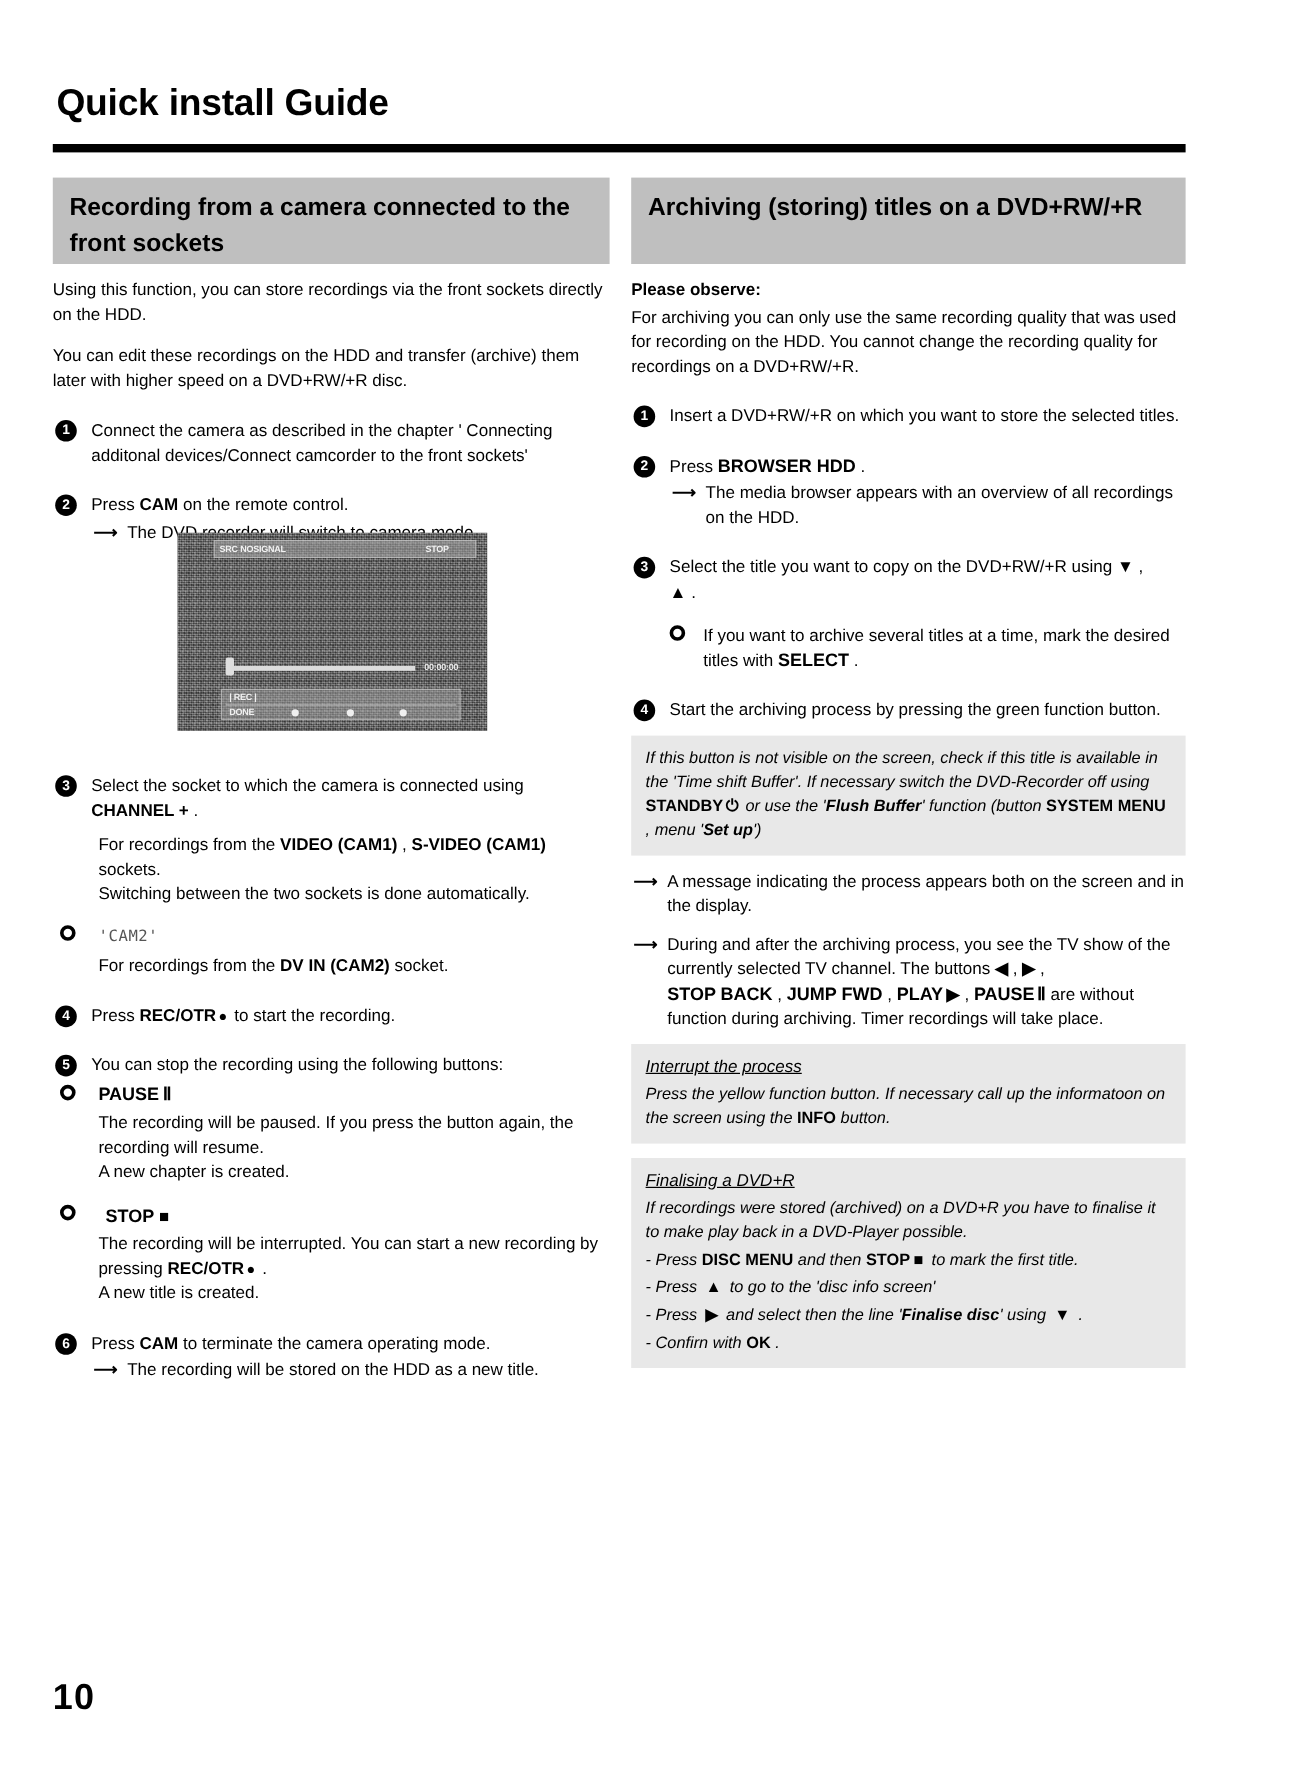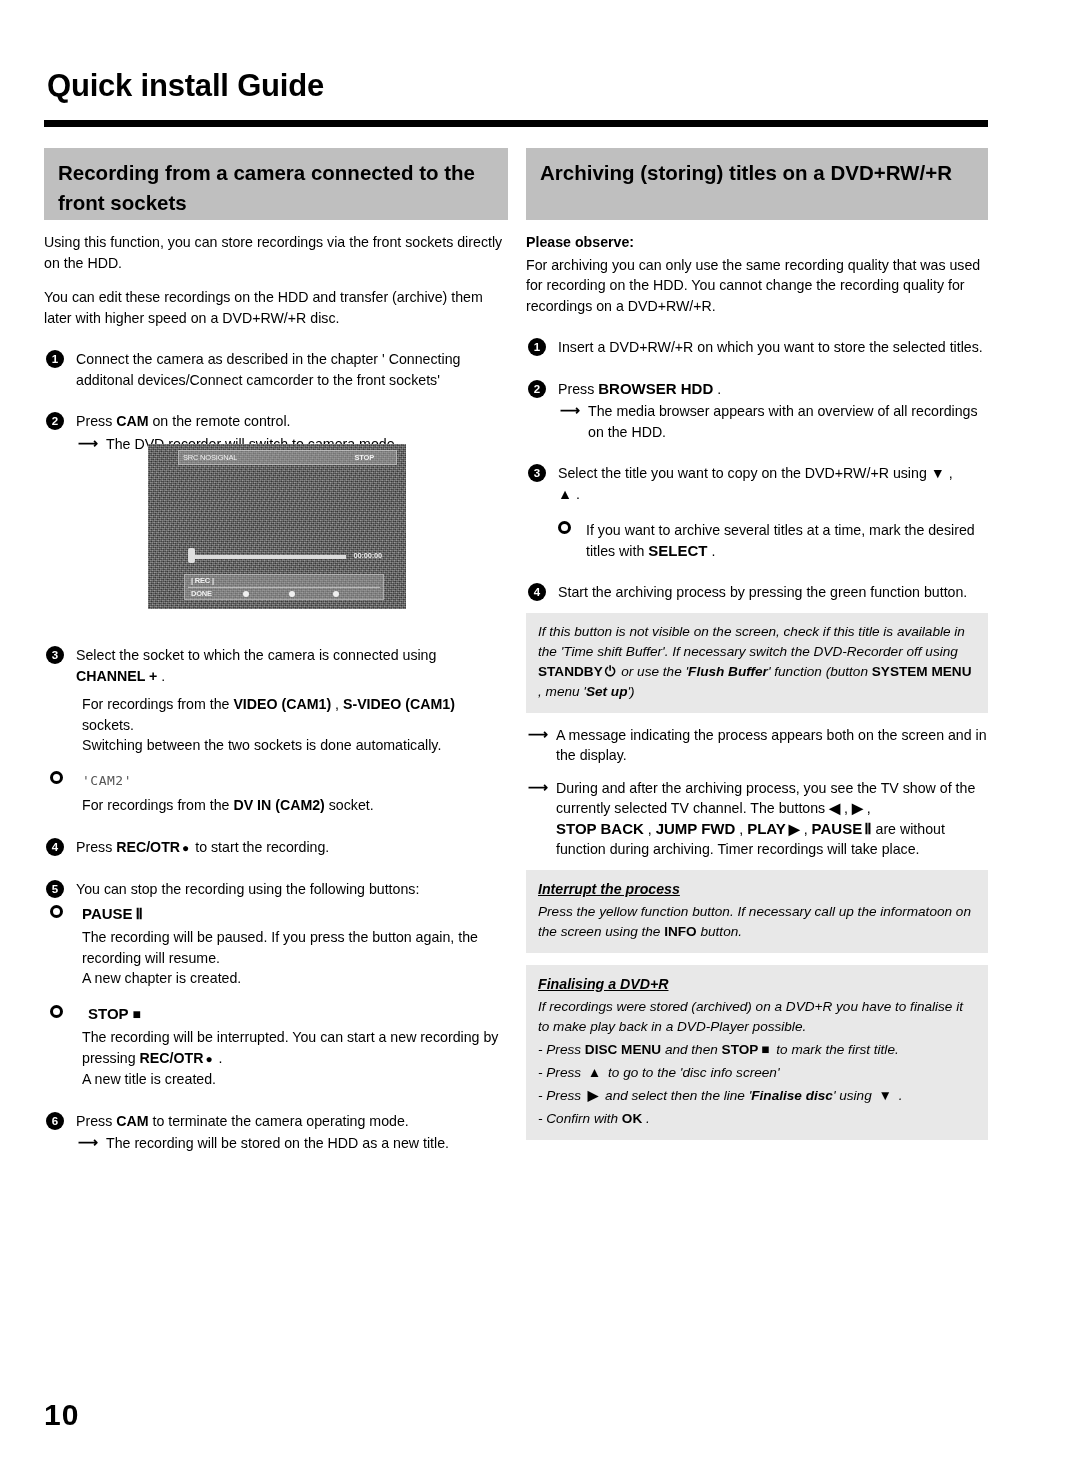--- a/index.html
+++ b/index.html
@@ -84,21 +84,21 @@
     background:#e8e8e8;
     padding:9px 12px 11px 12px;
     margin:10px 0 12px 0;
     font-style:italic;
     font-size:13.6px;
     line-height:20px;
   }
   .note .nb{ font-style:normal; font-weight:bold; }
   .note .bi{ font-style:italic; font-weight:bold; }
   .note-head{
-    font-style:italic; font-weight:bold;
+    font-style:italic; font-weight:normal;
     text-decoration:underline;
     display:block; margin-bottom:3px;
     font-size:14.2px;
   }
   .note .dash{ display:block; text-indent:-9px; padding-left:9px; margin-top:3px;}
 
   
   .tv{
     position:absolute; left:148px; top:444px;
     width:258px; height:165px;
@@ -115,21 +115,21 @@
       repeating-linear-gradient(117deg, rgba(255,255,255,.09) 0 1px, rgba(0,0,0,.09) 2px 4px);
     opacity:.95;
   }
   .tv .osd-top{
     position:absolute; left:30px; top:6px; right:9px; height:15px;
     background:rgba(160,160,160,.55);
     border:1px solid rgba(215,215,215,.55);
   }
   .tv .osd-src{
     position:absolute; left:4px; top:2px;
-    font-size:7.5px; font-weight:normal; color:#f2f2f2;
+    font-size:7.5px; font-weight:bold; color:#f2f2f2;
     letter-spacing:-0.2px; white-space:nowrap;
   }
   .tv .osd-stop{
     position:absolute; right:22px; top:2px;
     font-size:7.5px; font-weight:bold; color:#f2f2f2;
     letter-spacing:-0.2px; white-space:nowrap;
   }
   .tv .bar-wrap{
     position:absolute; left:40px; top:108px; right:22px; height:12px;
   }

